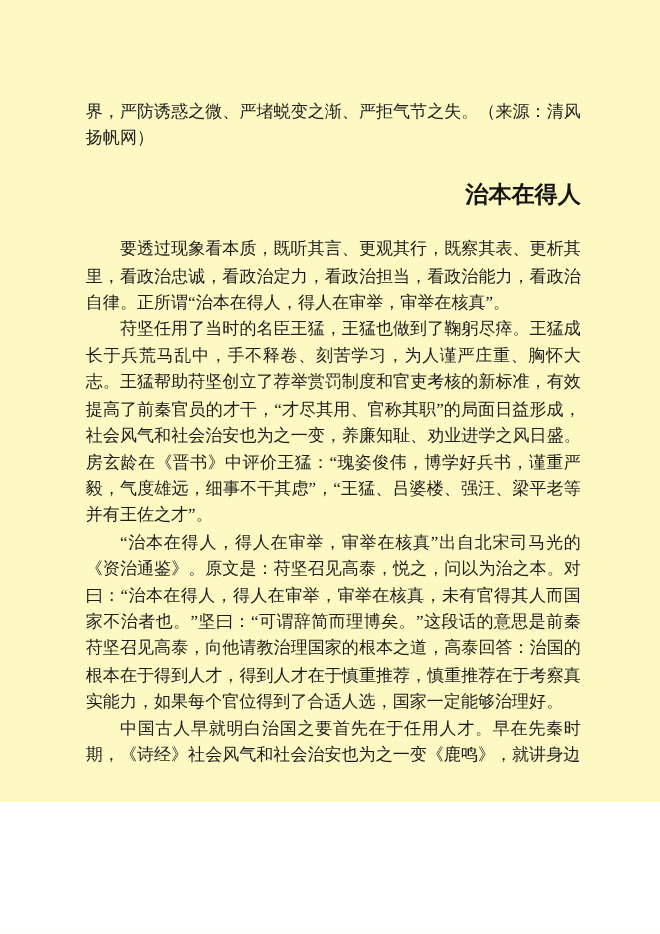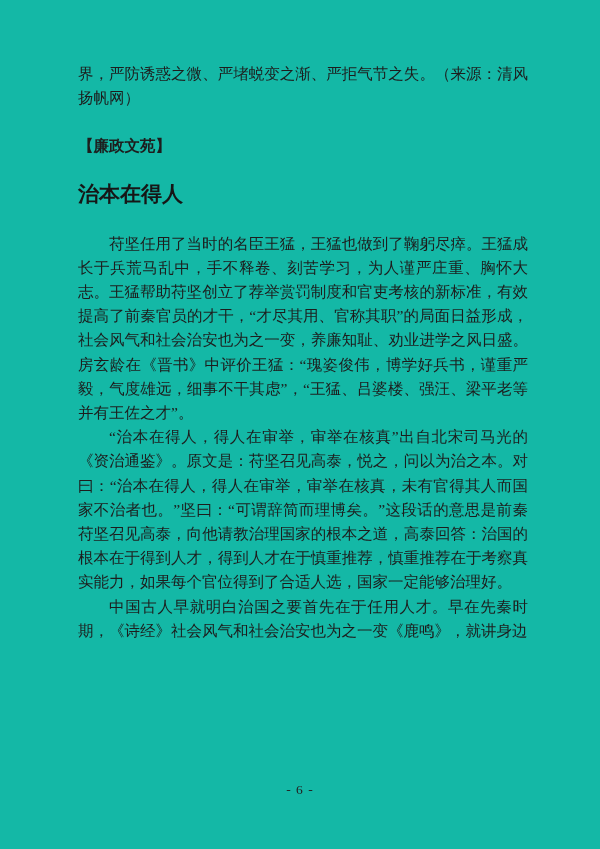--- a/index.html
+++ b/index.html
@@ -4,44 +4,44 @@
 <style>
   html, body {
     margin: 0;
     padding: 0;
     background: #ffffff;
   }
   .page {
     position: relative;
     box-sizing: border-box;
     width: 600px;
-    height: 849px;
-    background: #14b8a6;
+    height: 729px;
+    background: #fef9c3;
     color: #1d1d1d;
     font-family: "Liberation Serif", "DejaVu Serif", serif;
     font-size: 15.5px;
     line-height: 24.2px;
-    padding: 62px 72px 0 78px;
+    padding: 90px 72px 0 78px;
     overflow: hidden;
   }
   .cont-para {
     margin: 0 0 24px 0;
     text-align: justify;
   }
   .section-header {
     margin: 24px 0 0 0;
     font-weight: bold;
     text-align: left;
   }
   .article-title {
     margin: 20px 0 12px 0;
     font-size: 21px;
     line-height: 30px;
     font-weight: bold;
-    text-align: left;
+    text-align: right;
     color: #161616;
   }
   .article-body {
     margin-top: 23px;
   }
   .article-body p {
     margin: 0;
     text-align: justify;
     text-indent: 2em;
   }
@@ -57,25 +57,25 @@
     letter-spacing: 1px;
   }
 </style>
 </head>
 <body>
 
 <div class="page">
 
   <p class="cont-para">界，严防诱惑之微、严堵蜕变之渐、严拒气节之失。（来源：清风扬帆网）</p>
 
-  <p class="section-header">【廉政文苑】</p>
 
   <h1 class="article-title">治本在得人</h1>
 
   <div class="article-body">
+    <p>要透过现象看本质，既听其言、更观其行，既察其表、更析其里，看政治忠诚，看政治定力，看政治担当，看政治能力，看政治自律。正所谓“治本在得人，得人在审举，审举在核真”。</p>
     <p>苻坚任用了当时的名臣王猛，王猛也做到了鞠躬尽瘁。王猛成长于兵荒马乱中，手不释卷、刻苦学习，为人谨严庄重、胸怀大志。王猛帮助苻坚创立了荐举赏罚制度和官吏考核的新标准，有效提高了前秦官员的才干，“才尽其用、官称其职”的局面日益形成，社会风气和社会治安也为之一变，养廉知耻、劝业进学之风日盛。房玄龄在《晋书》中评价王猛：“瑰姿俊伟，博学好兵书，谨重严毅，气度雄远，细事不干其虑”，“王猛、吕婆楼、强汪、梁平老等并有王佐之才”。</p>
     <p>“治本在得人，得人在审举，审举在核真”出自北宋司马光的《资治通鉴》。原文是：苻坚召见高泰，悦之，问以为治之本。对曰：“治本在得人，得人在审举，审举在核真，未有官得其人而国家不治者也。”坚曰：“可谓辞简而理博矣。”这段话的意思是前秦苻坚召见高泰，向他请教治理国家的根本之道，高泰回答：治国的根本在于得到人才，得到人才在于慎重推荐，慎重推荐在于考察真实能力，如果每个官位得到了合适人选，国家一定能够治理好。</p>
     <p>中国古人早就明白治国之要首先在于任用人才。早在先秦时期，《诗经》社会风气和社会治安也为之一变《鹿鸣》，就讲身边</p>
   </div>
 
   <div class="page-number">- 6 -</div>
 
 </div>
 
 </body></html>

